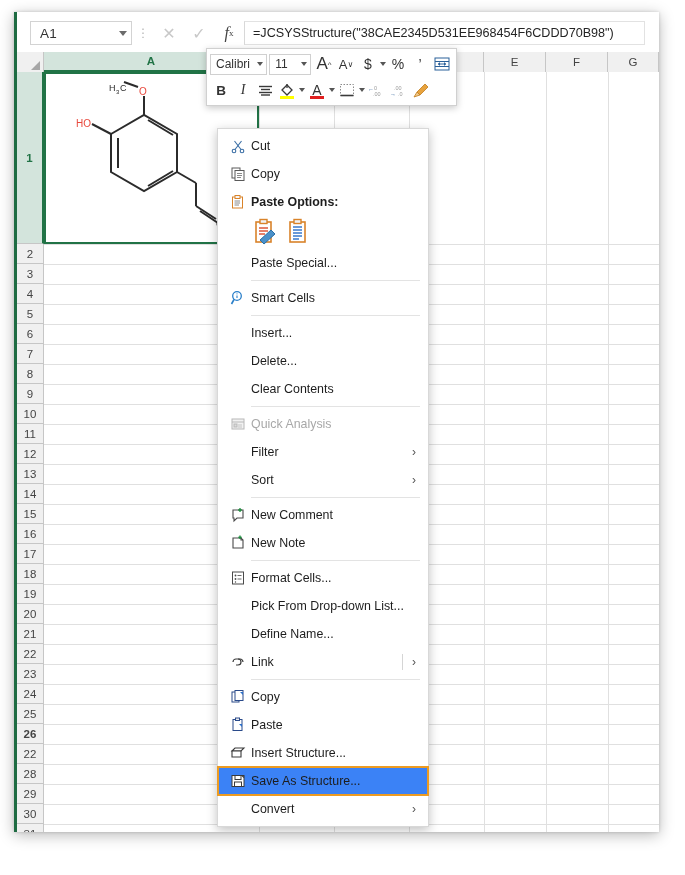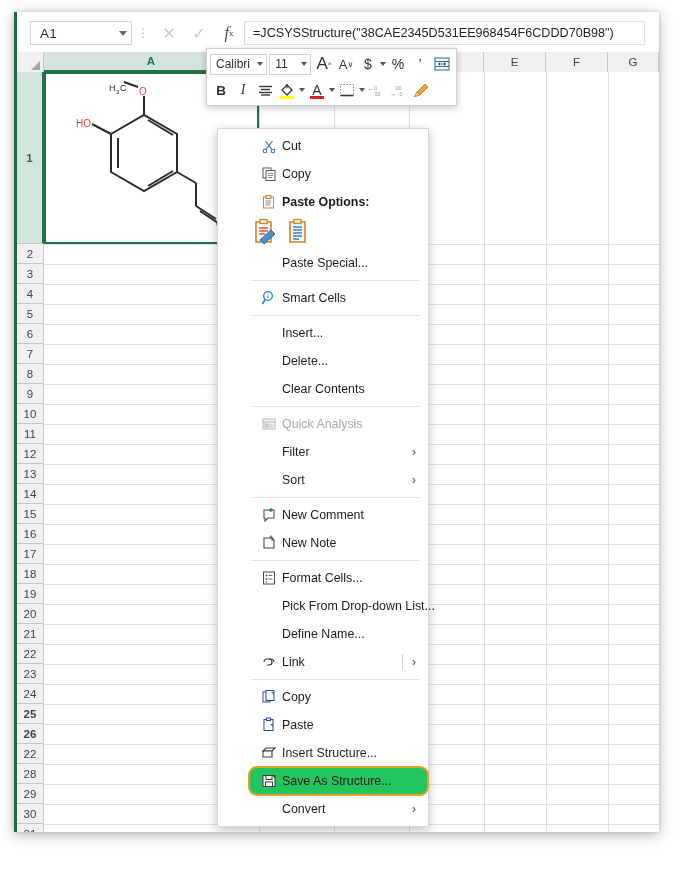--- a/index.html
+++ b/index.html
@@ -175,43 +175,41 @@
     background: #ffffff;
     border: 1px solid #d8d8d8;
     box-shadow: 0 3px 10px rgba(0,0,0,0.25);
     padding: 3px 0;
     font-size: 12.4px; color: #1d1d1d;
   }
   .mi {
     display: flex; align-items: center;
     height: 28px; padding: 0 8px 0 7px;
     position: relative;
-    margin-left: 31px;
   }
   .mi-icon {
     width: 26px; min-width: 26px; height: 20px;
     display: flex; align-items: center; justify-content: center;
   }
   .mi-label { flex: 1; white-space: nowrap; }
   .mi.disabled .mi-label { color: #a8a8a8; }
   .mi.bold .mi-label { font-weight: bold; }
   .mi-chev {
     width: 12px; color: #555; font-size: 12px;
     display: flex; align-items: center; justify-content: center;
   }
   .mi-chev-sep {
     border-left: 1px solid #d5d5d5;
     height: 16px; margin-right: 5px;
   }
   .mi-sep { height: 1px; background: #e3e3e3; margin: 3px 8px 3px 33px; }
   .mi.hl {
     outline: 2px solid #ED9B21;
     outline-offset: -1px;
-    background: #22c55e;
-    border-radius: 8px;
+    background: #3b82f6;
   }
   #paste-icons { display: flex; padding: 2px 0 4px 33px; gap: 8px; }
   .paste-ic { width: 26px; height: 27px; }
 </style>
 </head>
 <body>
 
 <div id="excel-window">
   <div id="green-edge"></div>
 
@@ -265,21 +263,21 @@
         <div class="row-cell" style="height: 20px;">15</div>
         <div class="row-cell" style="height: 20px;">16</div>
         <div class="row-cell" style="height: 20px;">17</div>
         <div class="row-cell" style="height: 20px;">18</div>
         <div class="row-cell" style="height: 20px;">19</div>
         <div class="row-cell" style="height: 20px;">20</div>
         <div class="row-cell" style="height: 20px;">21</div>
         <div class="row-cell" style="height: 20px;">22</div>
         <div class="row-cell" style="height: 20px;">23</div>
         <div class="row-cell" style="height: 20px;">24</div>
-        <div class="row-cell" style="height: 20px; font-weight: bold;">25</div>
+        <div class="row-cell" style="height: 20px;">25</div>
         <div class="row-cell" style="height: 20px; font-weight: bold;">26</div>
         <div class="row-cell" style="height: 20px;">22</div>
         <div class="row-cell" style="height: 20px;">28</div>
         <div class="row-cell" style="height: 20px;">29</div>
         <div class="row-cell" style="height: 20px;">30</div>
         <div class="row-cell" style="height: 20px;">31</div>
       </div>
 
     <div id="cell-canvas">
       <div id="cell-a1-sel">

